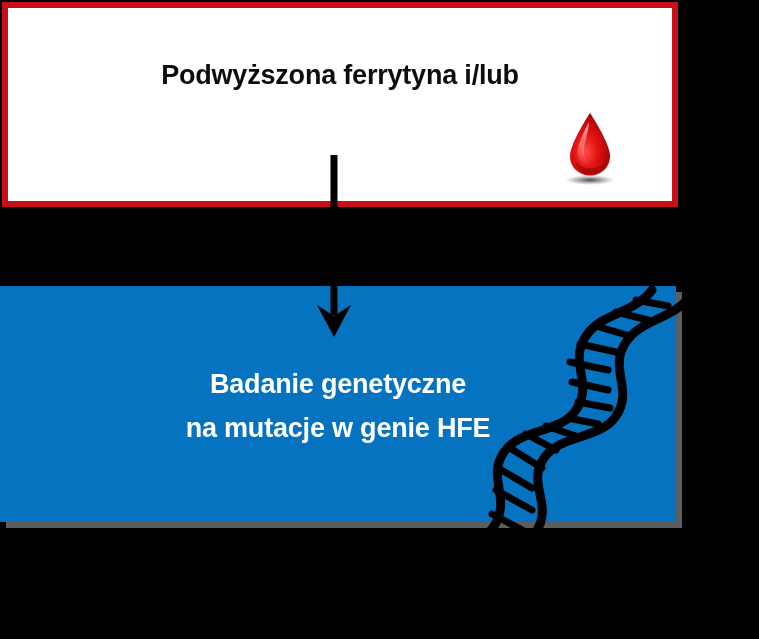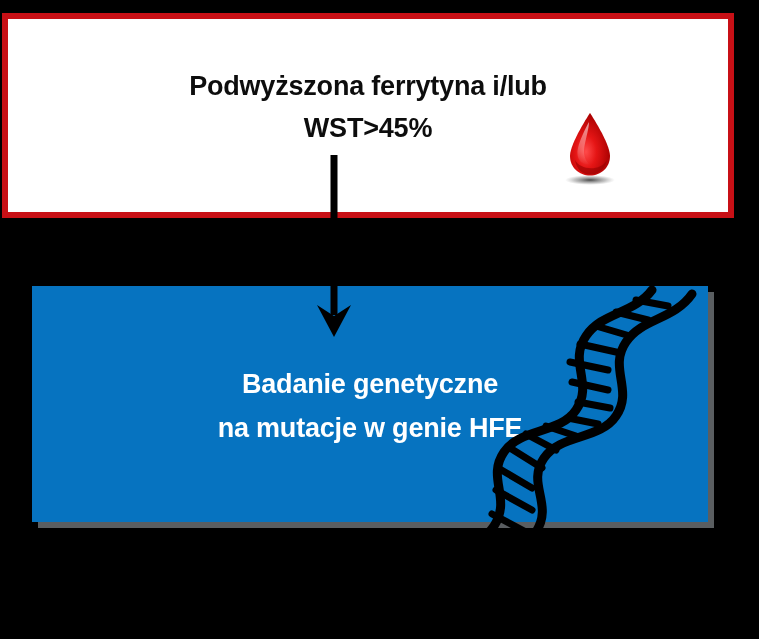--- a/index.html
+++ b/index.html
@@ -21,22 +21,22 @@
     width: 759px;
     height: 639px;
     background: #000000;
     overflow: hidden;
   }
 
   
   .box-alert {
     position: absolute;
     left: 2px;
-    top: 13px;
-    width: 732px;
+    top: 2px;
+    width: 676px;
     height: 205px;
     background: #FFFFFF;
     border: 6px solid #C81016;
     box-sizing: border-box;
     z-index: 5;
   }
   .alert-text {
     position: absolute;
     left: 0;
     right: 0;
@@ -64,21 +64,20 @@
   
   .box-test {
     position: absolute;
     left: 0px;
     top: 286px;
     width: 676px;
     height: 236px;
     background: #0673C0;
     box-shadow: 6px 6px 0 0 #5A5E61;
     z-index: 4;
-    margin-left: 32px;
   }
   .test-text {
     position: absolute;
     left: 0;
     right: 0;
     top: 76px;
     text-align: center;
     color: #FFFFFF;
     font-size: 27px;
     font-weight: bold;
@@ -160,21 +159,20 @@
         <line x1="176" y1="44" x2="210" y2="54"></line>
         <line x1="196" y1="30" x2="228" y2="38"></line>
         <line x1="216" y1="18" x2="248" y2="24"></line>
       </g>
     </svg>
   </div>
 
   <div class="box-alert">
     <div class="alert-text">
       <span class="ln">Podwyższona ferrytyna i/lub</span>
-      <span class="ln">WST&gt;45%</span>
     </div>
   </div>
 
   <div class="blood-drop-wrap">
     <svg width="60" height="78" viewBox="0 0 60 78" xmlns="http://www.w3.org/2000/svg">
       <defs>
         <radialGradient id="dropGrad" cx="40%" cy="62%" r="62%">
           <stop offset="0%" stop-color="#FF4A4A"></stop>
           <stop offset="42%" stop-color="#E51515"></stop>
           <stop offset="100%" stop-color="#A80000"></stop>

